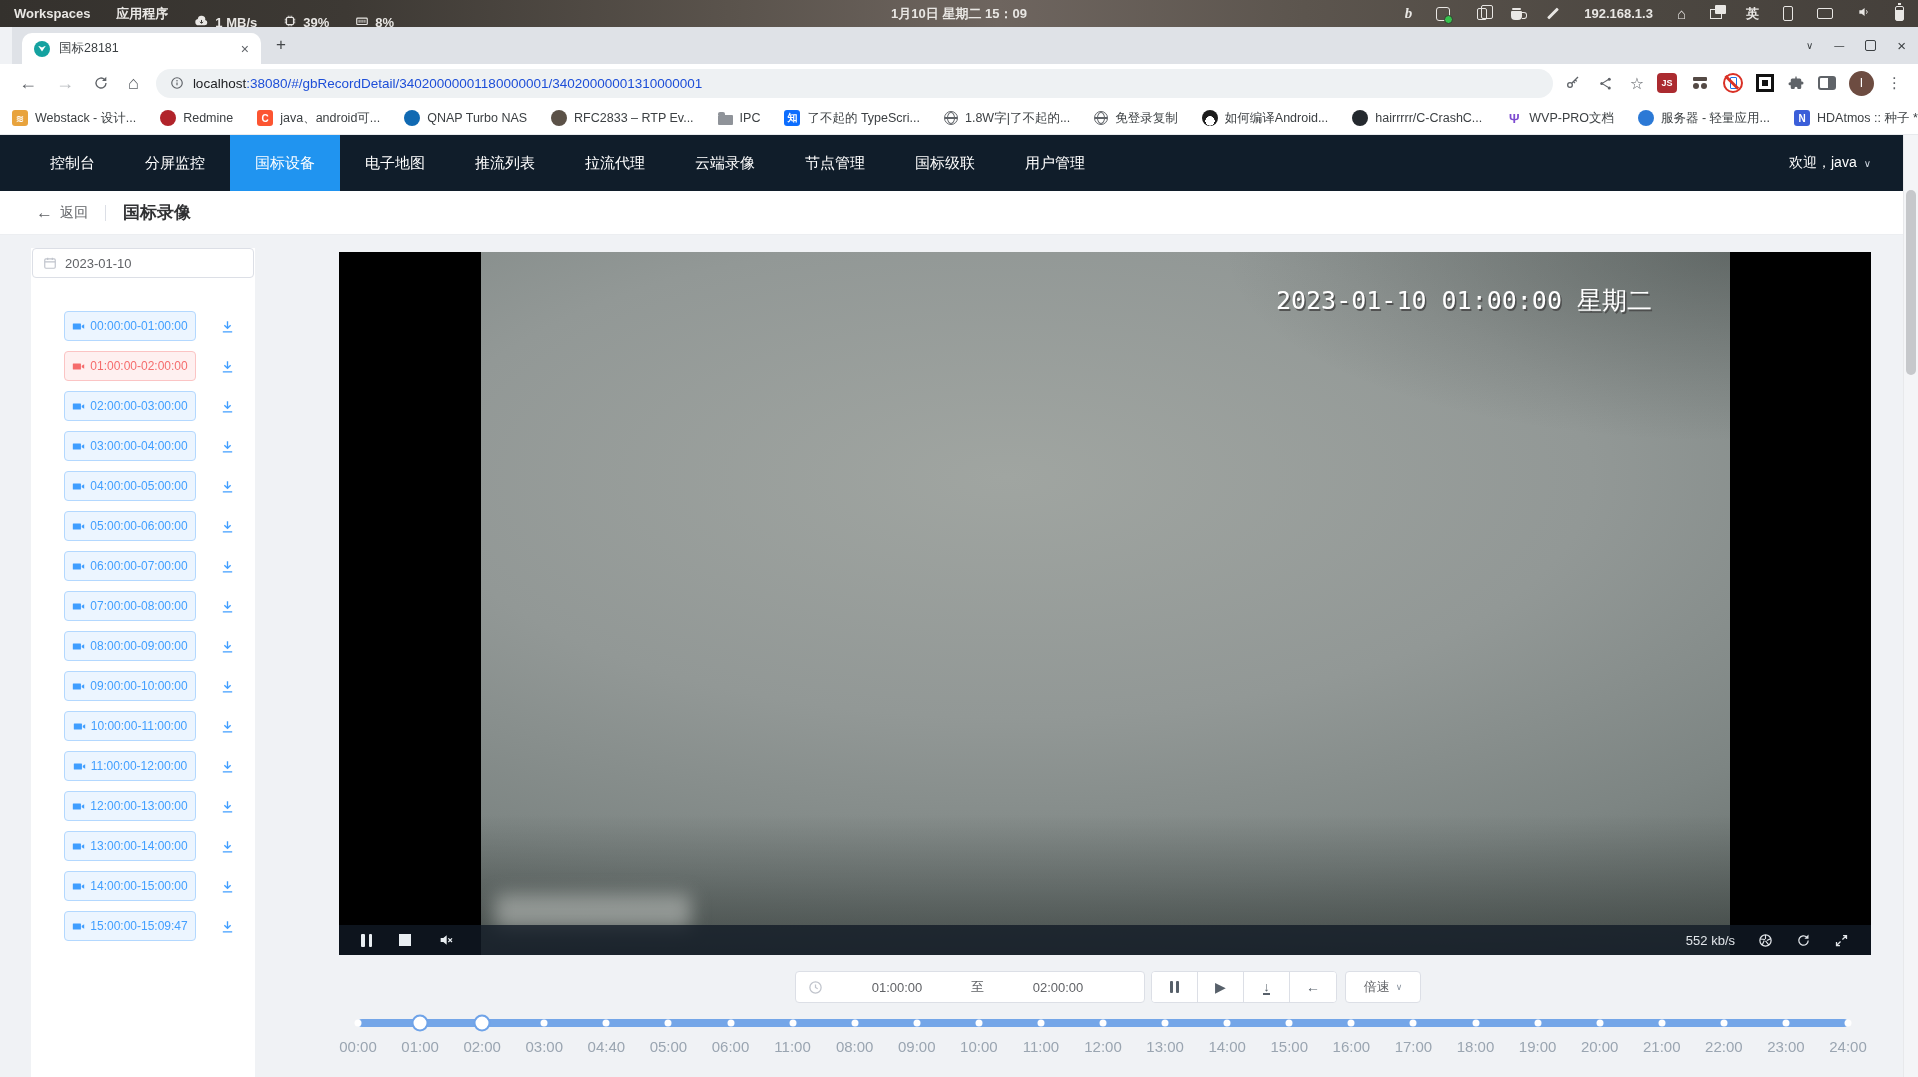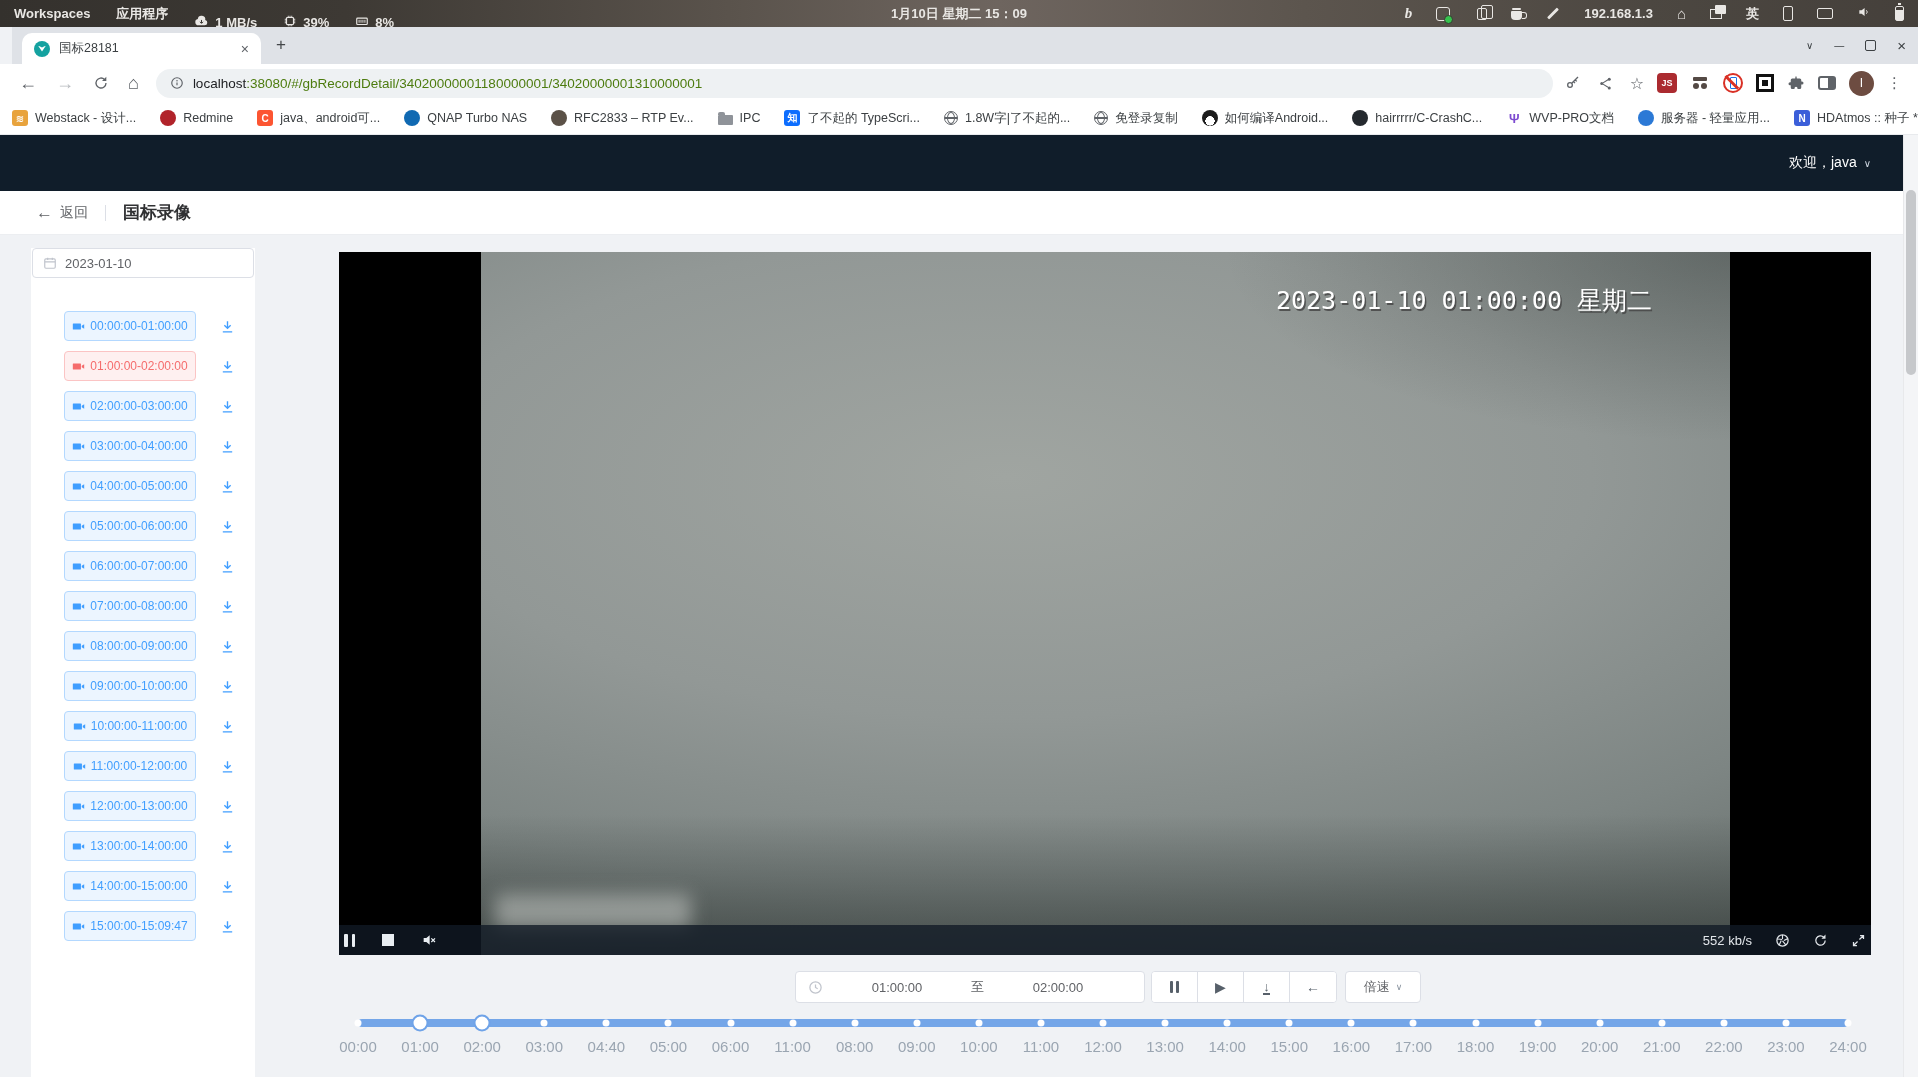--- a/index.html
+++ b/index.html
@@ -42,21 +42,21 @@
   .winctl{position:absolute;right:12px;top:0;height:100%;display:flex;align-items:center;gap:21px;color:#3c4043;font-size:13px;}
   .wc-max{width:11px;height:11px;border:1.5px solid #3c4043;border-radius:2px;display:inline-block;}
 
   
   .urlrow{position:absolute;top:64px;left:0;right:0;height:38px;background:#fff;display:flex;align-items:center;}
   .nav-ic{font-size:18px;color:#5f6368;margin-left:19px;line-height:1;}
   .nav-ic.dis{color:#b8bbbf;}
   .nav-ic.svgic{margin-top:3px;}
   .urlpill{margin-left:17px;width:1400px;height:29px;background:#eef1f3;border-radius:15px;display:flex;align-items:center;padding:0 14px;font-size:13.5px;gap:9px;}
   .url-host{color:#202124;}
-  .url-rest{color:#4d7c0f;white-space:nowrap;overflow:hidden;}
+  .url-rest{color:#1d4ed8;white-space:nowrap;overflow:hidden;}
   .urlicons{display:flex;align-items:center;gap:17px;margin-left:12px;color:#5f6368;font-size:16px;}
   .exticons{display:flex;align-items:center;gap:13px;margin-left:13px;}
   .ext-js{width:20px;height:20px;background:#ab2b30;border-radius:4px;color:#fff;font-size:9px;font-weight:bold;display:flex;align-items:center;justify-content:center;}
   .ext-incog{position:relative;width:20px;height:20px;display:inline-block;}
   .ext-incog::before{content:"";position:absolute;top:4px;left:3px;right:3px;height:4px;background:#544a45;border-radius:1px;}
   .ext-incog::after{content:"";position:absolute;top:10px;left:3px;width:6px;height:6px;border-radius:50%;background:#544a45;box-shadow:8px 0 0 #544a45;}
   .ext-nophone{width:20px;height:20px;border-radius:50%;border:2.5px solid #d93025;position:relative;display:inline-block;}
   .ext-nophone::before{content:"";position:absolute;left:5px;top:2px;width:5px;height:10px;border:1.5px solid #1a73e8;border-radius:1px;}
   .ext-nophone::after{content:"";position:absolute;left:-2px;top:6px;width:18px;height:2.5px;background:#d93025;transform:rotate(45deg);}
   .ext-square{width:18px;height:18px;background:#111;border:3px solid #111;box-shadow:inset 0 0 0 3px #fff;display:inline-block;}
@@ -106,21 +106,21 @@
 
   
   .player{position:absolute;left:339px;top:252px;width:1532px;height:703px;background:#000;}
   .video{position:absolute;left:142px;top:0;width:1249px;height:703px;overflow:hidden;
     background:
       linear-gradient(to top, rgba(33,40,38,.55) 0%, rgba(33,40,38,0) 20%),
       radial-gradient(90% 60% at 100% 0%, rgba(38,44,42,.35), rgba(38,44,42,0) 45%),
       radial-gradient(130% 95% at 42% 32%, #a0a5a1 0%, #929896 36%, #7d8583 62%, #666e6b 83%, #565e5b 100%);}
   .osd{position:absolute;top:32px;right:78px;color:#fff;font-family:"DejaVu Sans Mono","Liberation Mono",monospace;font-size:25px;text-shadow:1.5px 1.5px 0 rgba(70,70,70,.85);white-space:nowrap;}
   .watermark{position:absolute;left:14px;bottom:26px;width:196px;height:35px;background:rgba(196,200,197,.55);filter:blur(9px);border-radius:6px;}
-  .playerbar{position:absolute;left:0;right:0;bottom:0;height:30px;background:rgba(17,26,37,.78);display:flex;align-items:center;padding:0 5px;gap:27px;z-index:3;}
+  .playerbar{position:absolute;left:0;right:0;bottom:0;height:30px;background:rgba(17,26,37,.78);display:flex;align-items:center;padding:0 22px;gap:27px;z-index:3;}
   .ic-pause{display:inline-flex;gap:4px;}
   .ic-pause b{width:3.5px;height:13px;background:#e9eef2;border-radius:1px;}
   .ic-stop{width:12px;height:12px;background:#e9eef2;display:inline-block;}
   .pb-right{margin-left:auto;display:flex;align-items:center;gap:23px;color:#e2e6ea;font-size:13px;}
   .pbtn{display:inline-flex;align-items:center;cursor:pointer;}
 
   
   .ctrlrow{position:absolute;left:795px;top:971px;height:32px;display:flex;align-items:center;}
   .timebox{width:350px;height:32px;border:1px solid #dcdfe6;border-radius:4px;background:#fff;display:flex;align-items:center;padding:0 12px;color:#606266;font-size:13px;}
   .timebox .t{flex:1;text-align:center;}
@@ -330,20 +330,32 @@
           <i class="bmi bmi-square" style="--c: #3b5fd9;">
             <i>N</i>
           </i>
           <span class="bml">HDAtmos :: 种子 *...</span>
         </span>
       </span>
 
   </div>
 
   <nav class="navbar">
+    <span style="display:flex;align-items:center;height:100%;">
+        <span class="navitem">控制台</span>
+        <span class="navitem">分屏监控</span>
+        <span class="navitem active">国标设备</span>
+        <span class="navitem">电子地图</span>
+        <span class="navitem">推流列表</span>
+        <span class="navitem">拉流代理</span>
+        <span class="navitem">云端录像</span>
+        <span class="navitem">节点管理</span>
+        <span class="navitem">国标级联</span>
+        <span class="navitem">用户管理</span>
+      </span>
     <span class="nav-right">
       <span>欢迎，java</span>
       <span class="nav-chev">∨</span>
     </span>
   </nav>
 
   <div class="subheader">
     <span class="back">
       <span class="back-arrow">←</span>
       <span>返回</span>

